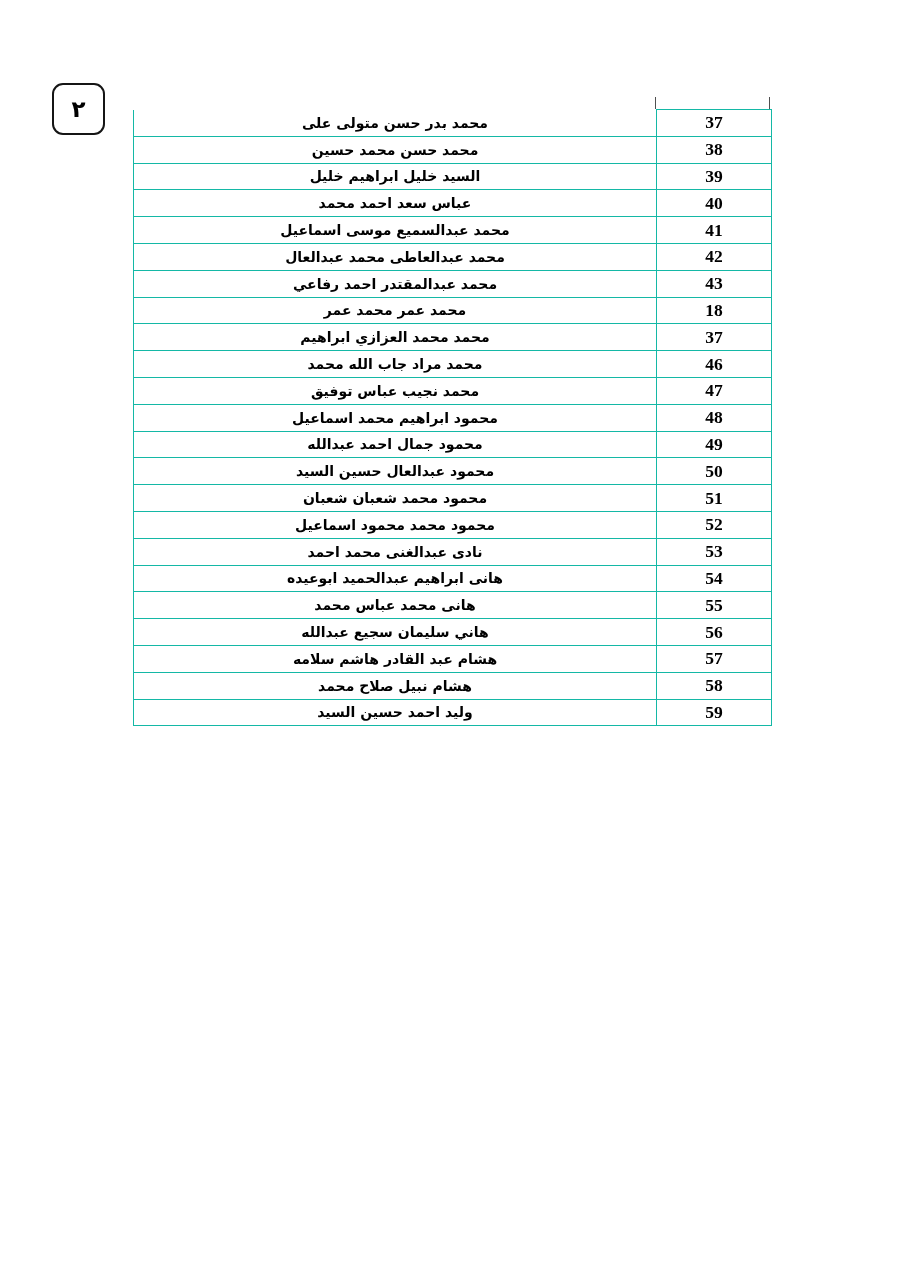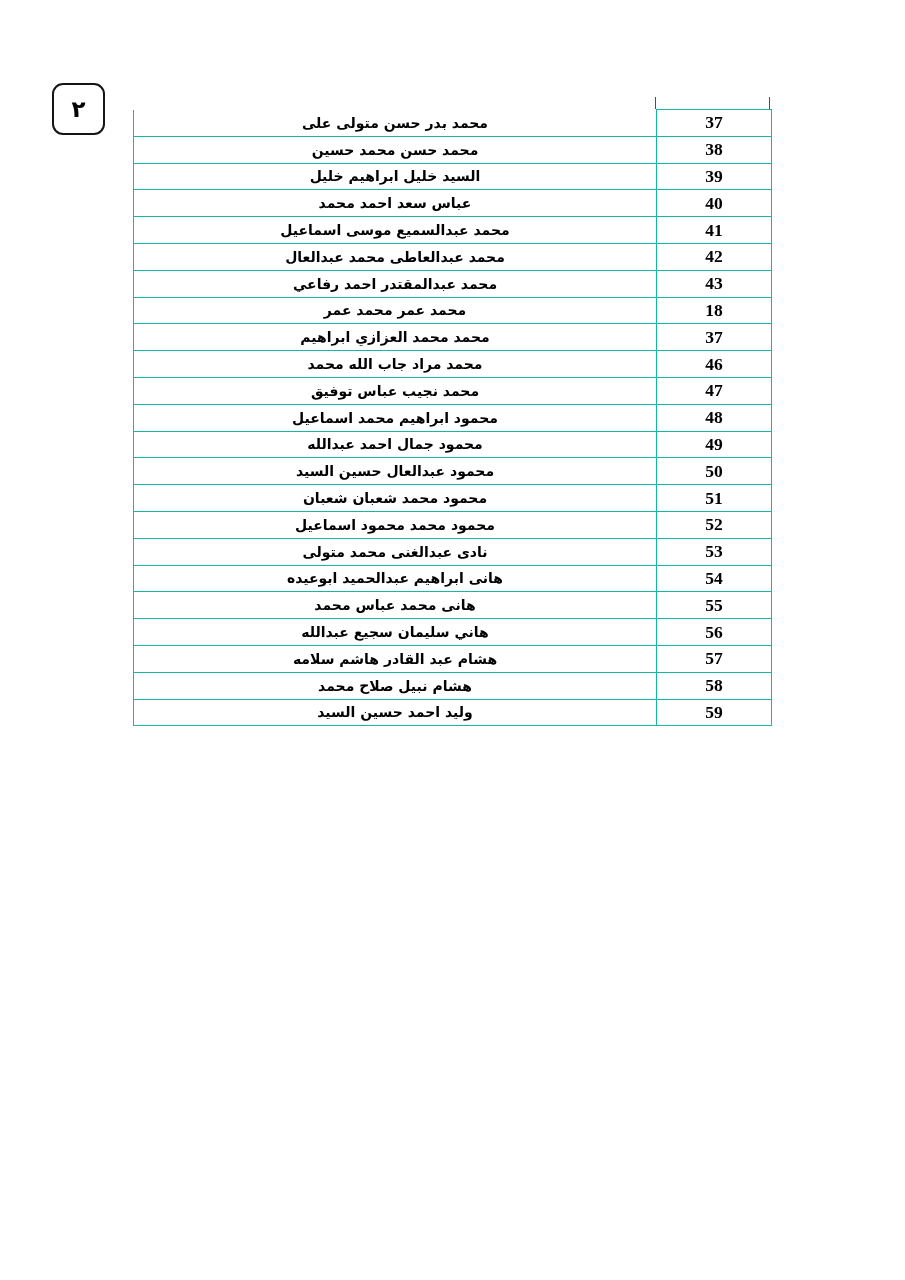--- a/index.html
+++ b/index.html
@@ -149,21 +149,21 @@
       <tr>
         <td class="num-cell">51</td>
         <td class="name-cell">محمود محمد شعبان شعبان</td>
       </tr>
       <tr>
         <td class="num-cell">52</td>
         <td class="name-cell">محمود محمد محمود اسماعيل</td>
       </tr>
       <tr>
         <td class="num-cell">53</td>
-        <td class="name-cell">نادى عبدالغنى محمد متولى</td>
+        <td class="name-cell">نادى عبدالغنى محمد احمد</td>
       </tr>
       <tr>
         <td class="num-cell">54</td>
         <td class="name-cell">هانى ابراهيم عبدالحميد ابوعيده</td>
       </tr>
       <tr>
         <td class="num-cell">55</td>
         <td class="name-cell">هانى محمد عباس محمد</td>
       </tr>
       <tr>

